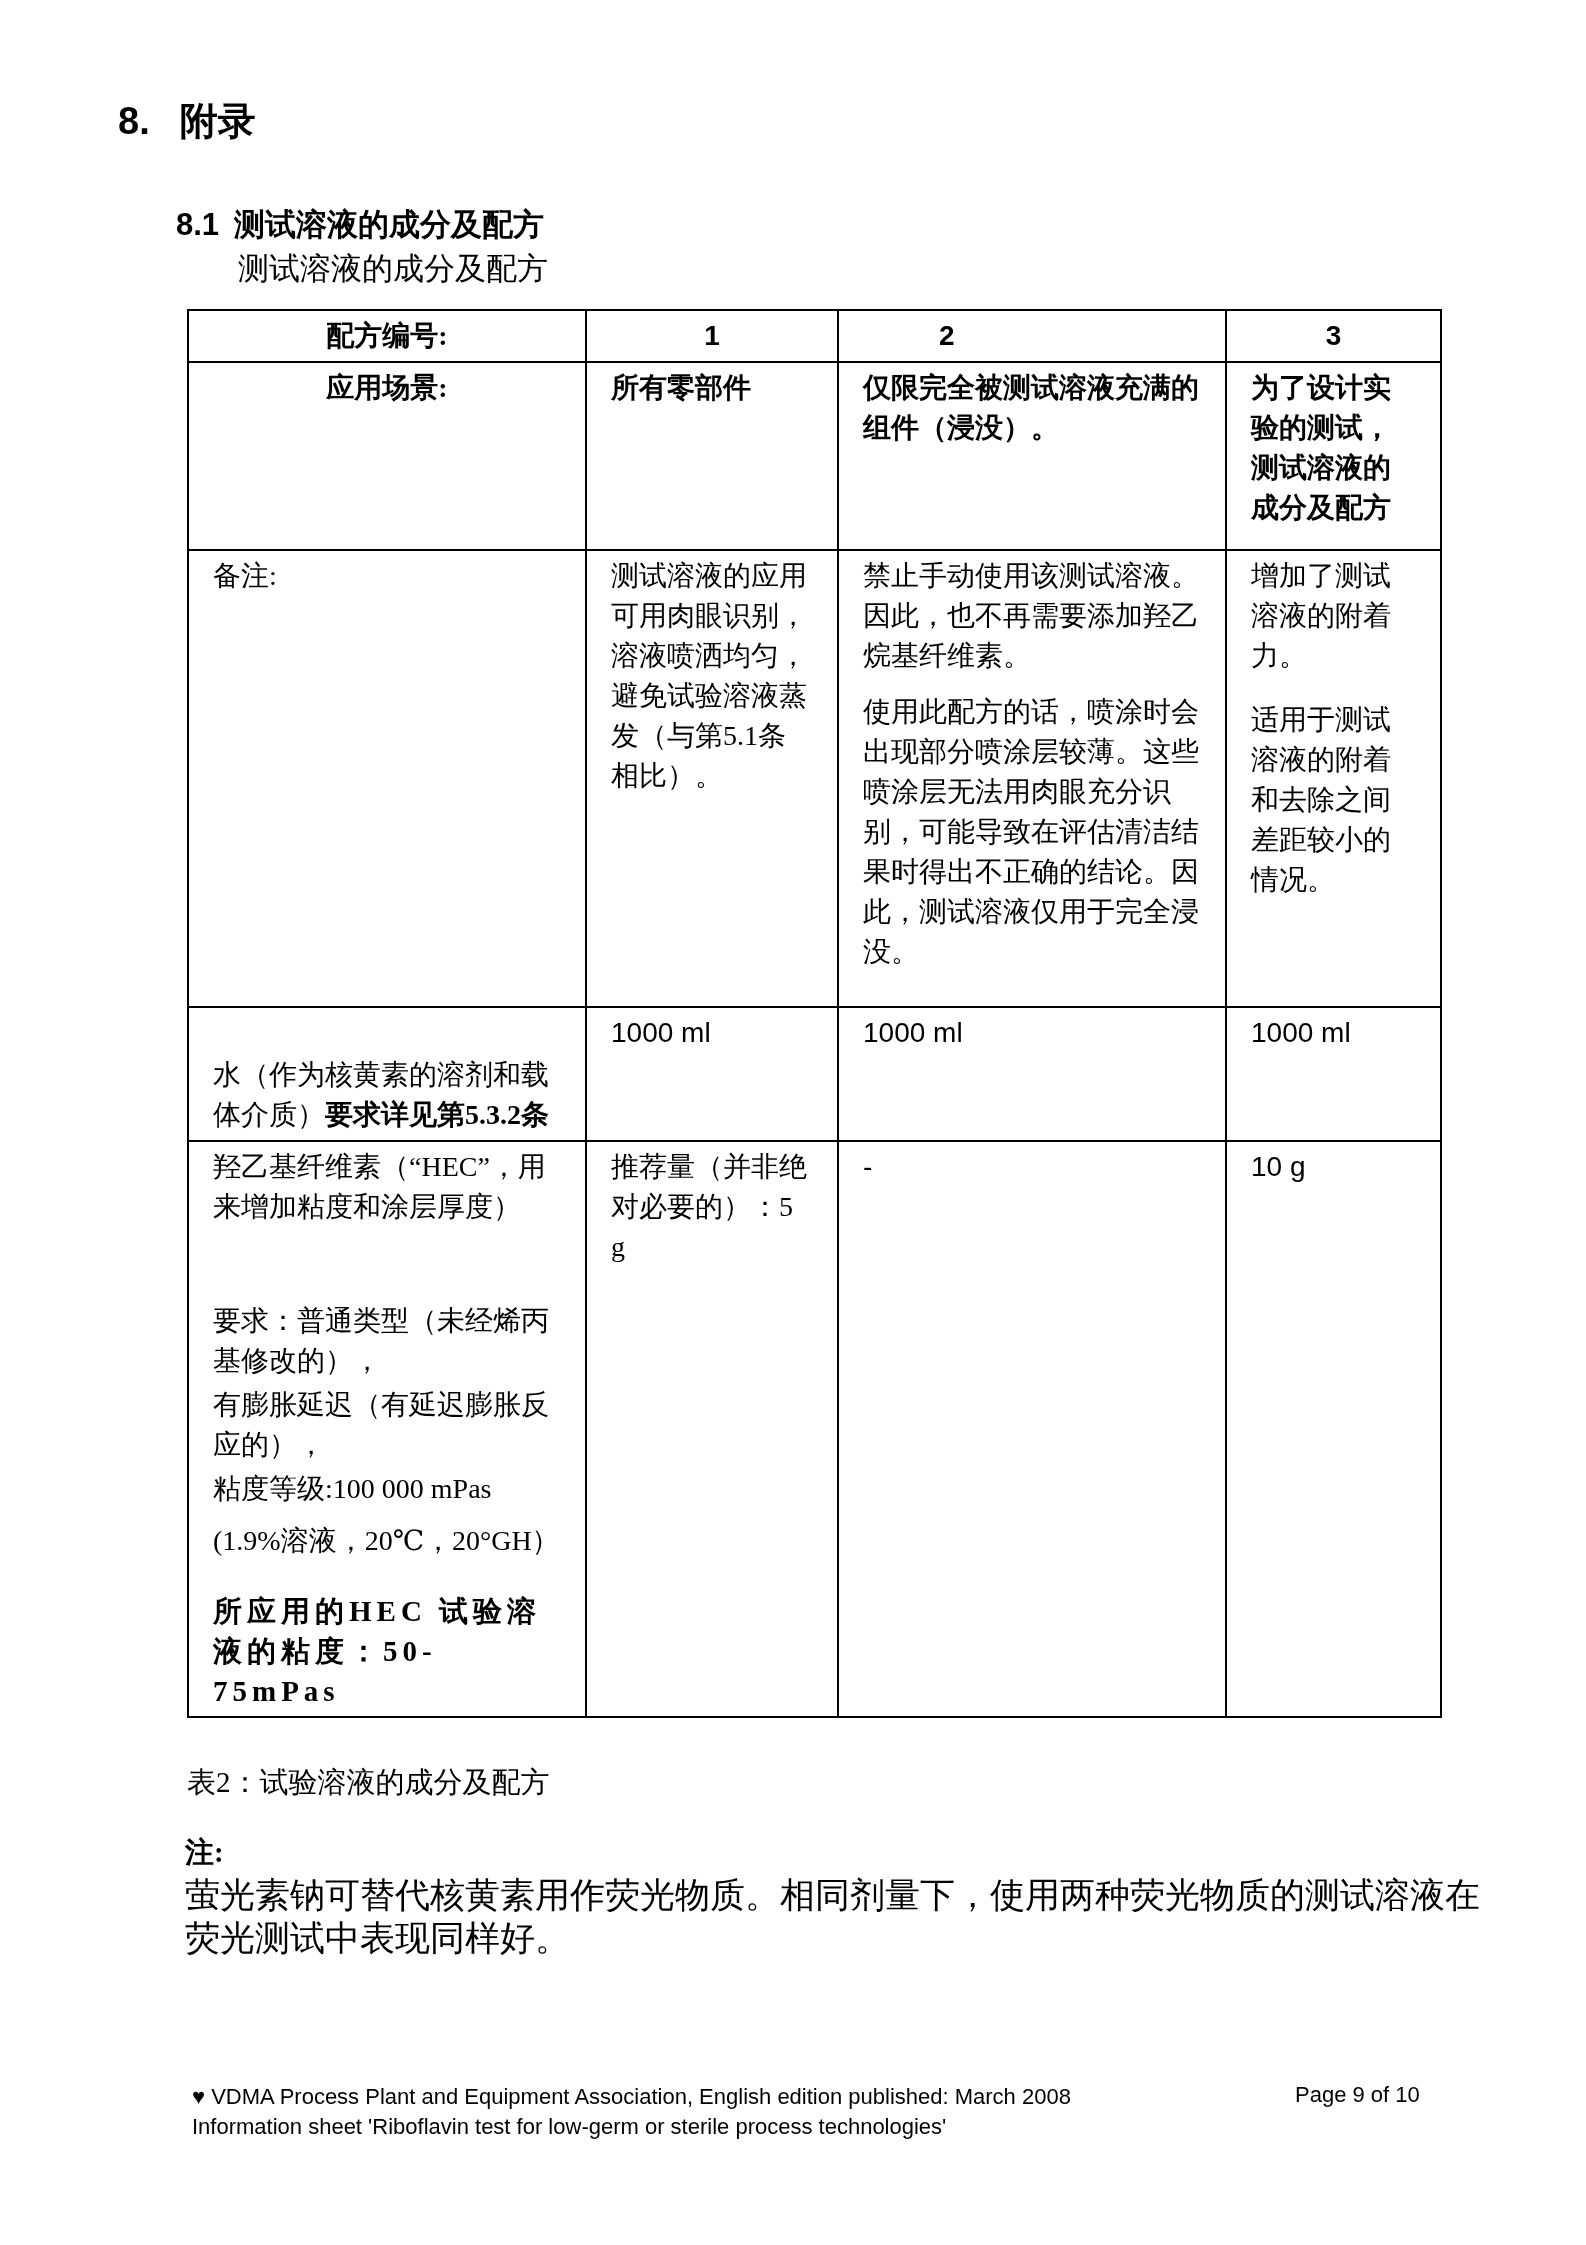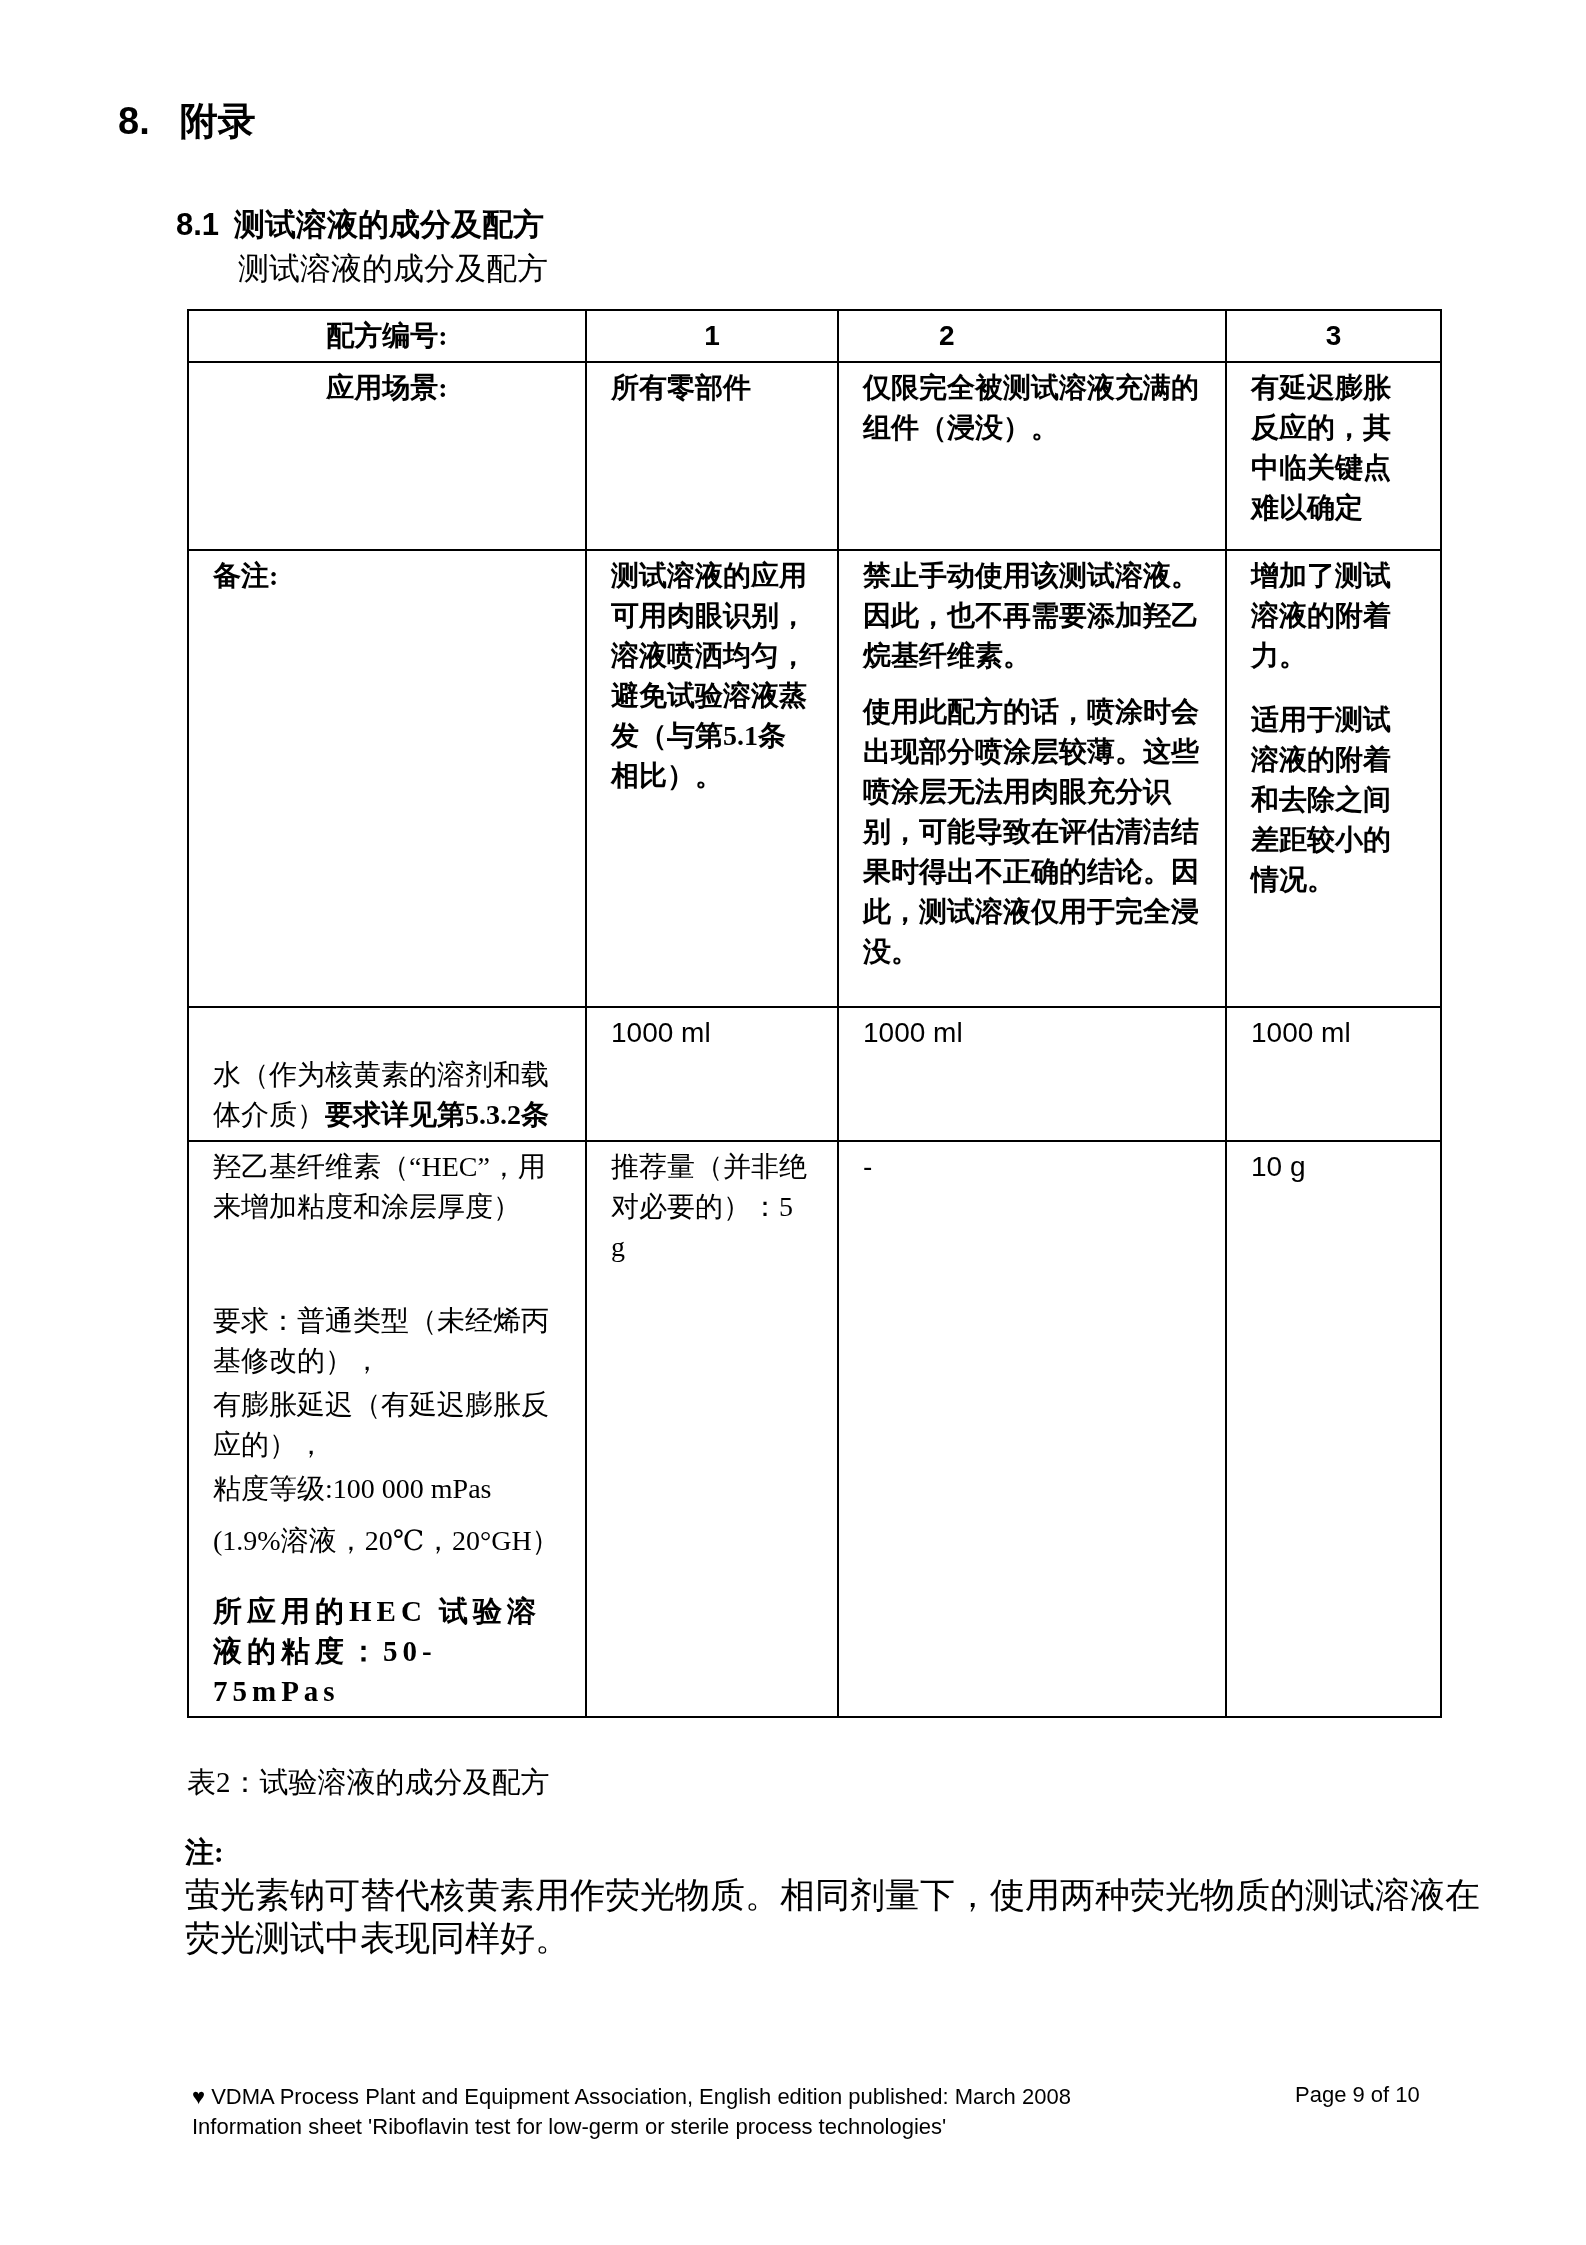--- a/index.html
+++ b/index.html
@@ -22,21 +22,21 @@
   table.formulation{
     position:absolute;left:187px;top:309px;width:1253px;
     border-collapse:collapse;table-layout:fixed;
   }
   table.formulation td{
     border:2px solid #000;vertical-align:top;
     padding:5px 24px;font-size:28px;line-height:40px;
     overflow:hidden;
   }
   col.c1{width:398px;}col.c2{width:252px;}col.c3{width:388px;}col.c4{width:215px;}
-  tr.r1{height:50px;}tr.r2{height:188px;}tr.r3{height:457px;font-weight:bold;}
+  tr.r1{height:50px;}tr.r2{height:188px;}tr.r3{height:457px;}
   tr.r4{height:57px;}tr.r5{height:114px;}tr.r6{height:118px;}tr.r7{height:468px;}
   tr.r1 td{vertical-align:middle;font-weight:bold;}
   .hdr-num{font-family:"Liberation Sans","DejaVu Sans",sans-serif;font-size:30px;text-align:center;}
   .hdr-num.shift{text-align:left;padding-left:100px;}
   .center{text-align:center;}
   tr.r2 td{font-weight:bold;}
   .para2{margin-top:16px;}
   .para2-wide{margin-top:24px;}
   .value{font-family:"Liberation Sans","DejaVu Sans",sans-serif;font-size:27px;}
   .cas-line{margin-top:14px;font-size:27px;}
@@ -81,21 +81,21 @@
       <td class="center">配方编号:</td>
       <td class="hdr-num">1</td>
       <td class="hdr-num shift">2</td>
       <td class="hdr-num">3</td>
     </tr>
 
     <tr class="r2">
       <td class="center">应用场景:</td>
       <td>所有零部件</td>
       <td>仅限完全被测试溶液充满的组件（浸没）。</td>
-      <td>有延迟膨胀反应的，其中临关键点难以确定</td>
+      <td>为了设计实验的测试，测试溶液的成分及配方</td>
     </tr>
 
     <tr class="r3">
       <td>备注:</td>
       <td>
         <div>测试溶液的应用可用肉眼识别，溶液喷洒均匀，避免试验溶液蒸发（与第5.1条相比）。</div>
       </td>
       <td>
         <div>禁止手动使用该测试溶液。因此，也不再需要添加羟乙烷基纤维素。</div>
         <div class="para2">使用此配方的话，喷涂时会出现部分喷涂层较薄。这些喷涂层无法用肉眼充分识别，可能导致在评估清洁结果时得出不正确的结论。因此，测试溶液仅用于完全浸没。</div>

